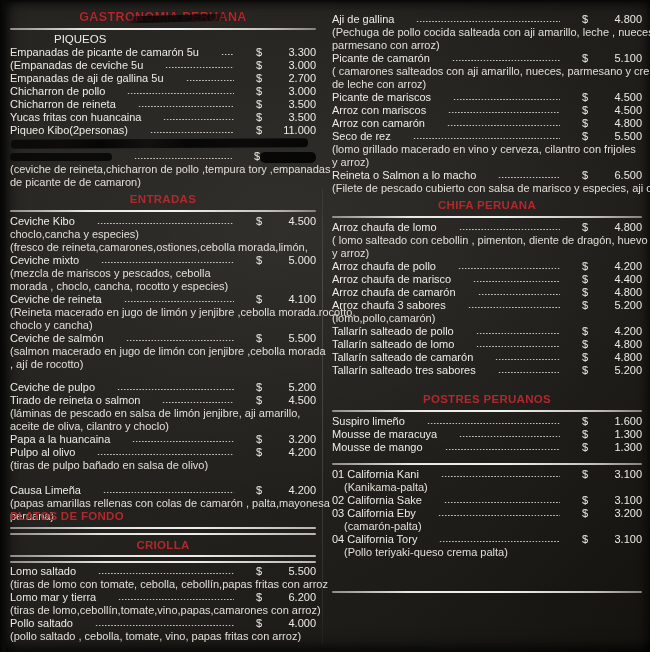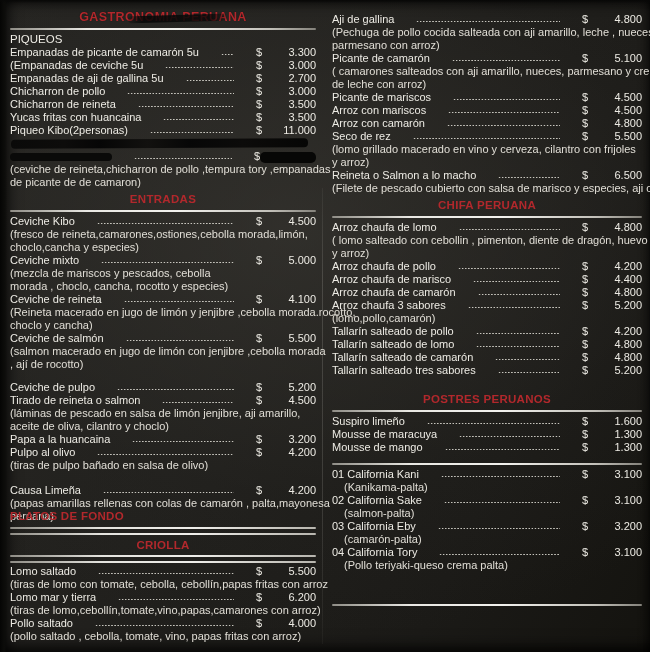--- a/index.html
+++ b/index.html
@@ -40,21 +40,21 @@
     color:var(--red); font-weight:bold; font-size:12.5px; letter-spacing:.4px;
     text-shadow:0 0 1px rgba(0,0,0,.6);
   }
   .scribble{
     position:absolute; top:8px; left:118px; width:98px; height:7px;
     background:linear-gradient(90deg, rgba(8,8,8,.2), rgba(6,6,6,.85) 15%, rgba(10,10,9,.9) 55%, rgba(6,6,6,.75) 85%, rgba(8,8,8,.15));
     border-radius:4px; transform:rotate(-1.6deg);
   }
 
   .sec{color:var(--red); font-weight:bold; text-align:center; font-size:11.5px; letter-spacing:.3px; margin:4px 0 3px; line-height:13px;}
-  .lbl{color:var(--text); font-size:11.5px; line-height:13px; margin-top:2px;}
+  .lbl{color:var(--text); font-size:11.5px; line-height:13px; margin-top:2px;margin-left:44px;}
 
   .hr{height:2px; border-radius:1px; margin:4px 0 3px;
       background:linear-gradient(90deg,#8f8d86,#e9e8e3 25%,#f2f1ed 55%,#c2c0b9 85%,#84827b);}
   .hr2{margin:3px 0 2px;}
   .hr2 .l{height:2px; border-radius:1px;
       background:linear-gradient(90deg,#8f8d86,#e4e3de 30%,#efeeea 60%,#b7b5ae);}
   .hr2 .l+.l{margin-top:4px;}
 
   .row{display:flex; align-items:flex-end; line-height:13px; font-size:11px; color:var(--text);gap:17px;}
   .iname{white-space:nowrap;}
@@ -174,22 +174,22 @@
           <div class="sec">ENTRADAS</div>
           <div class="hr"></div>
           <div class="row">
             <span class="iname">Ceviche Kibo</span>
             <span class="leader"></span>
             <span class="pgrp">
               <span class="cur">$</span>
               <span class="price">4.500</span>
             </span>
           </div>
+          <div class="desc">choclo,cancha y especies)</div>
           <div class="desc">(fresco de reineta,camarones,ostiones,cebolla morada,limón,</div>
-          <div class="desc">choclo,cancha y especies)</div>
           <div class="row">
             <span class="iname">Ceviche mixto</span>
             <span class="leader"></span>
             <span class="pgrp">
               <span class="cur">$</span>
               <span class="price">5.000</span>
             </span>
           </div>
           <div class="desc">(mezcla de mariscos y pescados, cebolla</div>
           <div class="desc">morada , choclo, cancha, rocotto y especies)</div>
@@ -482,21 +482,20 @@
           </div>
           <div class="desc ind">(Kanikama-palta)</div>
           <div class="row">
             <span class="iname">02 California Sake</span>
             <span class="leader"></span>
             <span class="pgrp">
               <span class="cur">$</span>
               <span class="price">3.100</span>
             </span>
           </div>
-          <div class="desc ind">(salmon-palta)</div>
           <div class="row">
             <span class="iname">03 California Eby</span>
             <span class="leader"></span>
             <span class="pgrp">
               <span class="cur">$</span>
               <span class="price">3.200</span>
             </span>
           </div>
           <div class="desc ind">(camarón-palta)</div>
           <div class="row">

